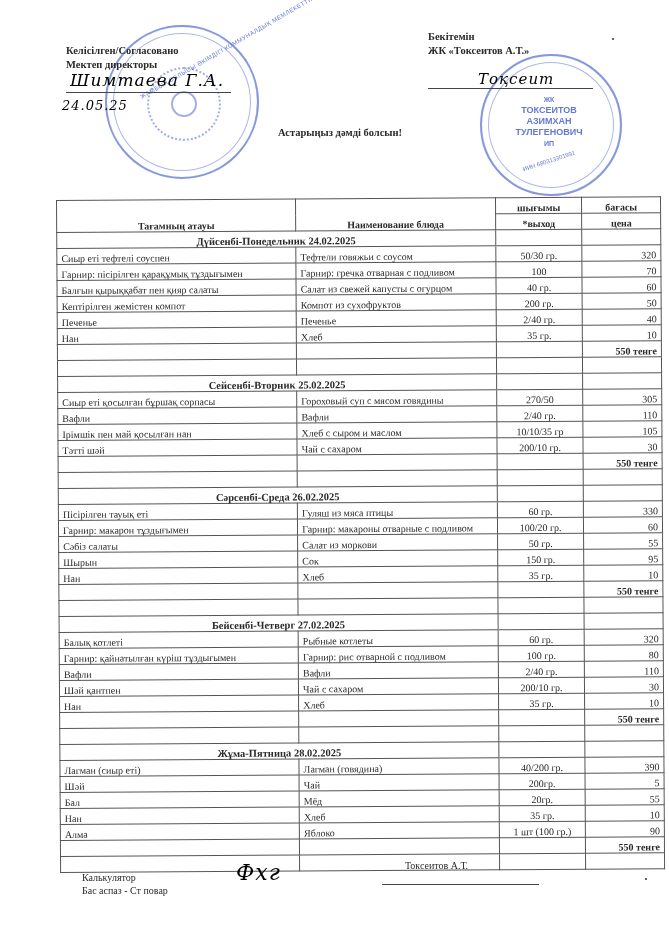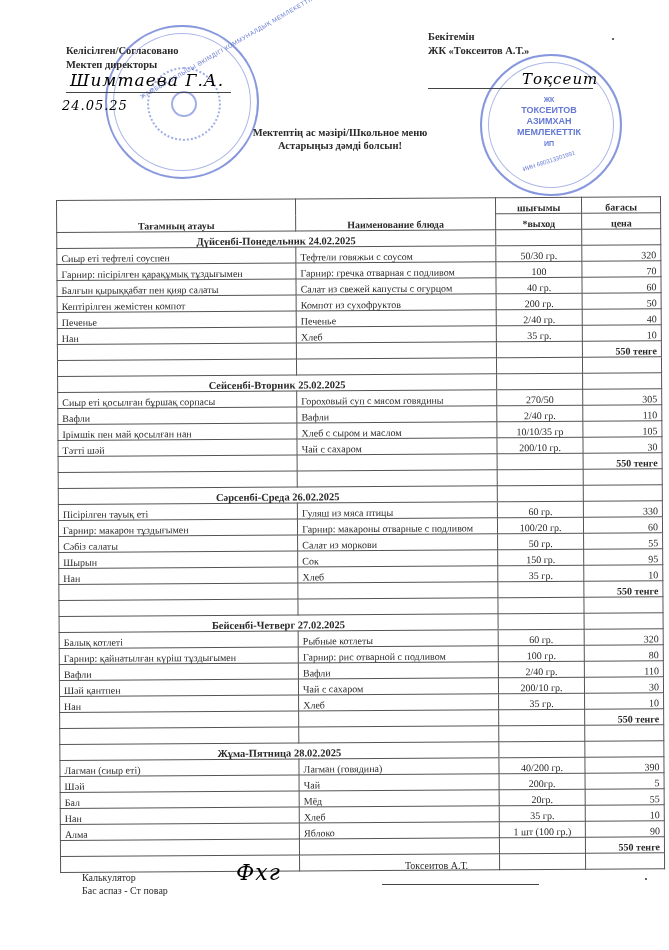--- a/index.html
+++ b/index.html
@@ -83,36 +83,35 @@
 </div>
 <div class="handwriting" style="left:70px; top:70px; font-size:17px;">Шимтаева Г.А.</div>
 <div class="sig-line" style="left:66px; top:92px; width:165px;"></div>
 <div class="handwriting" style="left:62px; top:98px; font-size:13px;">24.05.25</div>
 
 <div class="stamp stamp-right">
   <div class="inner">
     <div style="font-size:7px;">ЖК</div>
     <div>ТОКСЕИТОВ</div>
     <div>АЗИМХАН</div>
-    <div>МЕМЛЕКЕТТІК</div>
+    <div>ТУЛЕГЕНОВИЧ</div>
     <div style="font-size:7px;">ИП</div>
   </div>
   <div class="inn">ИИН 680313301991</div>
 </div>
 
 <div class="abs approval-right">
   <div>Бекітемін</div>
   <div>ЖК «Токсеитов А.Т.»</div>
 </div>
-<div class="handwriting" style="left:478px; top:70px; font-size:15px;margin-left:44px;">Тоқсеит</div>
+<div class="handwriting" style="left:478px; top:70px; font-size:15px;">Тоқсеит</div>
 <div class="sig-line" style="left:428px; top:88px; width:165px;"></div>
 <div class="dot" style="left:612px; top:38px;"></div>
 
 <div class="title-block">
-  <div>Мектептің ас мәзірі/Школьное меню</div>
   <div>Астарыңыз дәмді болсын!</div>
 </div>
 
 <table class="menu">
   <thead>
     <tr>
       <th class="col-kz" rowspan="2">Тағамның атауы</th>
       <th class="col-ru" rowspan="2">Наименование блюда</th>
       <th class="col-out">шығымы</th>
       <th class="col-price" style="text-align:center;">бағасы</th>

